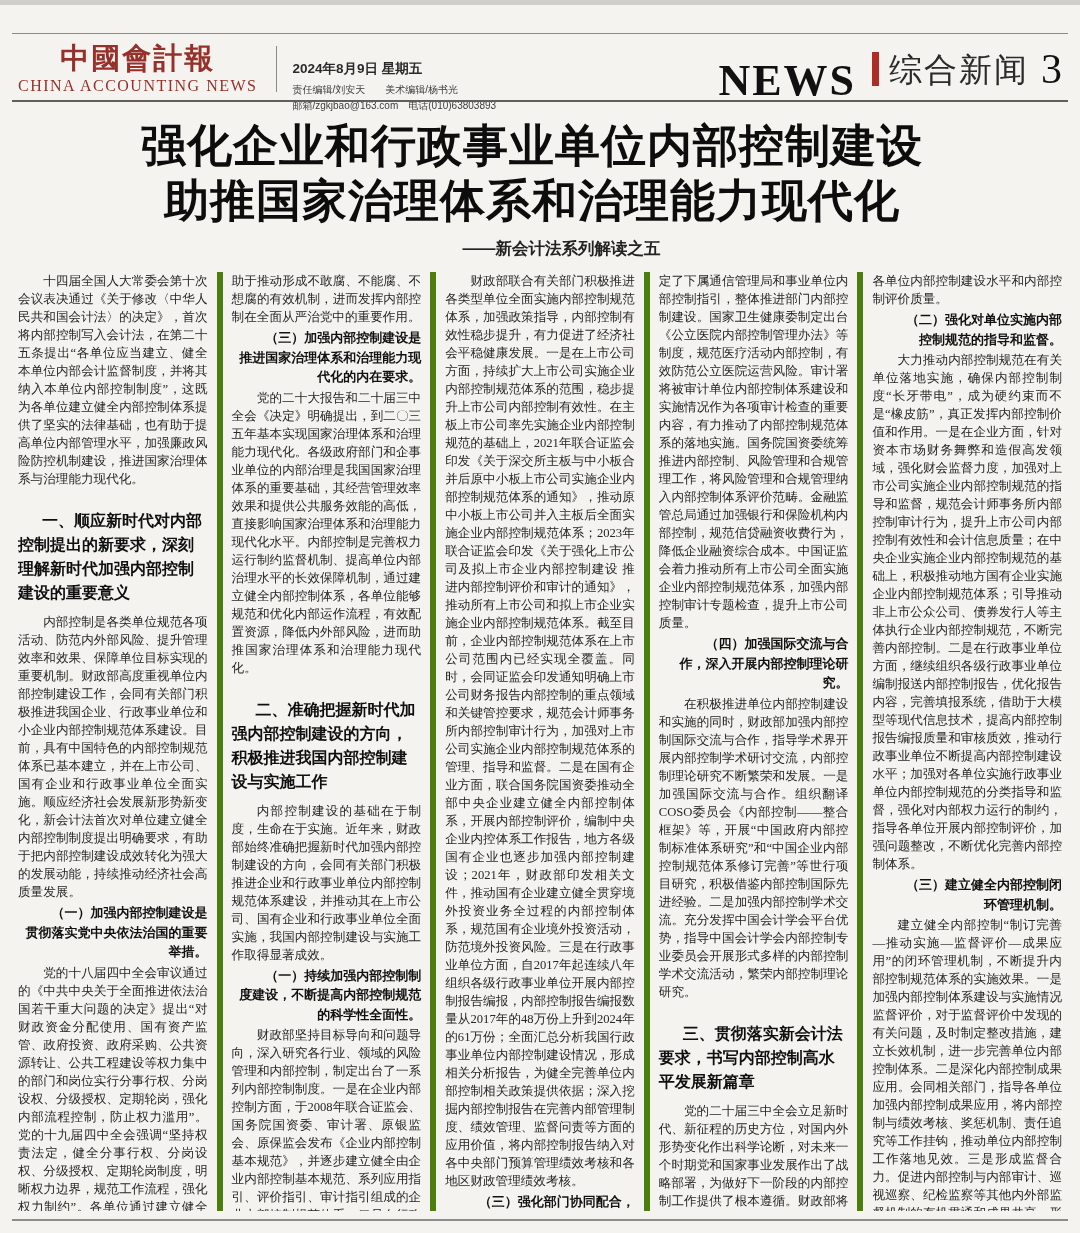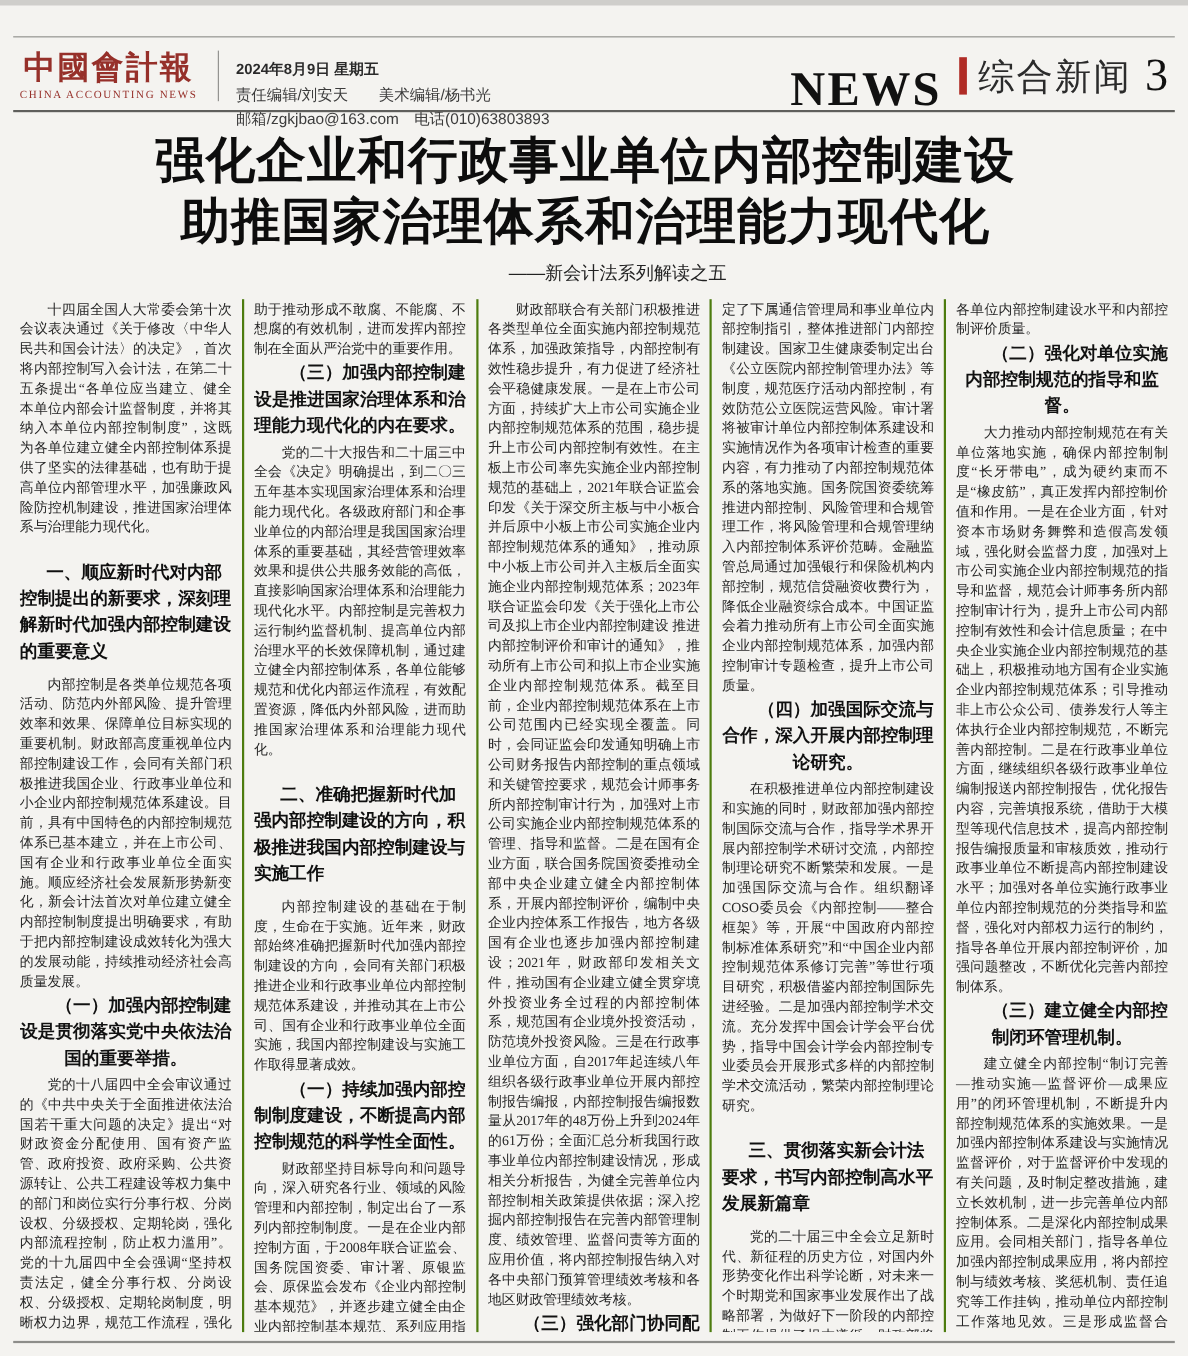--- a/index.html
+++ b/index.html
@@ -19,73 +19,73 @@
   .rule-top { position: absolute; top: 33px; left: 12px; right: 12px; height: 1px; background: #8a8a87; }
   .rule-header-bottom { position: absolute; top: 100px; left: 12px; right: 12px; height: 2px; background: #5f5f5c; }
   .header { position: absolute; top: 40px; left: 18px; right: 18px; height: 58px; display: flex; align-items: center; }
   .masthead { flex: 0 0 auto; text-align: center; }
   .masthead .cn {
     font-family: "DejaVu Serif", "Liberation Serif", serif;
     font-weight: bold; font-size: 29px; letter-spacing: 2px; color: #96302a; line-height: 1.1;
   }
   .masthead .en {
     font-family: "Liberation Serif", serif;
-    font-size: 10px; letter-spacing: 1.5px; color: #96302a; margin-top: 3px;
+    font-size: 16px; letter-spacing: 1.5px; color: #96302a; margin-top: 3px;
   }
   .head-divider { width: 1px; height: 46px; background: #8a8a87; margin: 0 16px 0 18px; }
   .issue-info { flex: 1 1 auto; font-family: "Liberation Sans", sans-serif; margin-top: 35px; }
   .issue-info .date { font-size: 13.5px; font-weight: bold; color: #2a2a2a; margin-bottom: 4px; }
-  .issue-info .meta { font-size: 14px; color: #3c3c3c; line-height: 1.55; }
+  .issue-info .meta { font-size: 10px; color: #3c3c3c; line-height: 1.55; }
   .banner { flex: 0 0 auto; display: flex; align-items: center; }
   .banner .news {
     font-family: "Liberation Serif", "DejaVu Serif", serif;
     font-weight: bold; font-size: 44px; color: #111; letter-spacing: 2px; line-height: 1; margin-top: 23px;
   }
   .banner .redbar { width: 7px; height: 34px; background: #b02c26; margin: 0 10px 0 16px; }
   .banner .section { font-family: "Liberation Sans", sans-serif; font-size: 33px; color: #2b2b2b; letter-spacing: 2px; line-height: 1; }
   .banner .pagenum { font-family: "Liberation Serif", serif; font-size: 42px; color: #111; margin-left: 12px; line-height: 1; }
 
   
   .headline {
     position: absolute; top: 118px; left: 24px; right: 40px;
     text-align: center;
     font-family: "Liberation Sans", "DejaVu Sans", sans-serif;
     font-weight: 900; font-size: 45px; line-height: 1.23; color: #0d0d0d; letter-spacing: 1px;
   }
   .subtitle {
     position: absolute; top: 238px; left: 0; right: 0;
     text-align: center;
     font-family: "Liberation Sans", sans-serif;
-    font-size: 16.5px; font-weight: normal; color: #222; padding-left: 43px;
+    font-size: 16.5px; font-weight: bold; color: #222; padding-left: 43px;
   }
 
   
   .body-wrap {
     position: absolute; top: 272px; left: 18px; right: 18px; bottom: 22px;
     display: flex;
   }
   .col {
     flex: 1 1 0; overflow: hidden; padding: 0 9px;
-    border-right: 2px solid #4d7c0f;
+    border-right: 6px solid #4d7c0f;
     text-align: justify;
     font-size: 12.6px; line-height: 1.43; color: #262626;
   }
   .col:first-child { padding-left: 0; }
   .col:last-child { border-right: none; padding-right: 0; }
   .col p.p  { text-indent: 2em; }
   .col p.pc { text-indent: 0; }
   .col h3 {
     font-family: "Liberation Sans", sans-serif;
     font-size: 16px; font-weight: 700; color: #0f0f0f;
     line-height: 1.5; margin: 21px 0 8px; text-indent: 1.5em; text-align: left;
   }
   .col h4 {
     font-family: "Liberation Sans", sans-serif;
-    font-size: 16px; font-weight: bold; color: #111;
-    line-height: 1.5; margin: 2px 0; text-indent: 2em; text-align: center;
+    font-size: 13px; font-weight: bold; color: #111;
+    line-height: 1.5; margin: 2px 0; text-indent: 2em; text-align: right;
   }
   .rule-bottom { position: absolute; bottom: 12px; left: 12px; right: 12px; height: 2px; background: #8d8d8a; }
 </style>
 </head>
 <body>
 
 <div class="page">
   <div class="scan-edge"></div>
   <div class="rule-top"></div>
 

